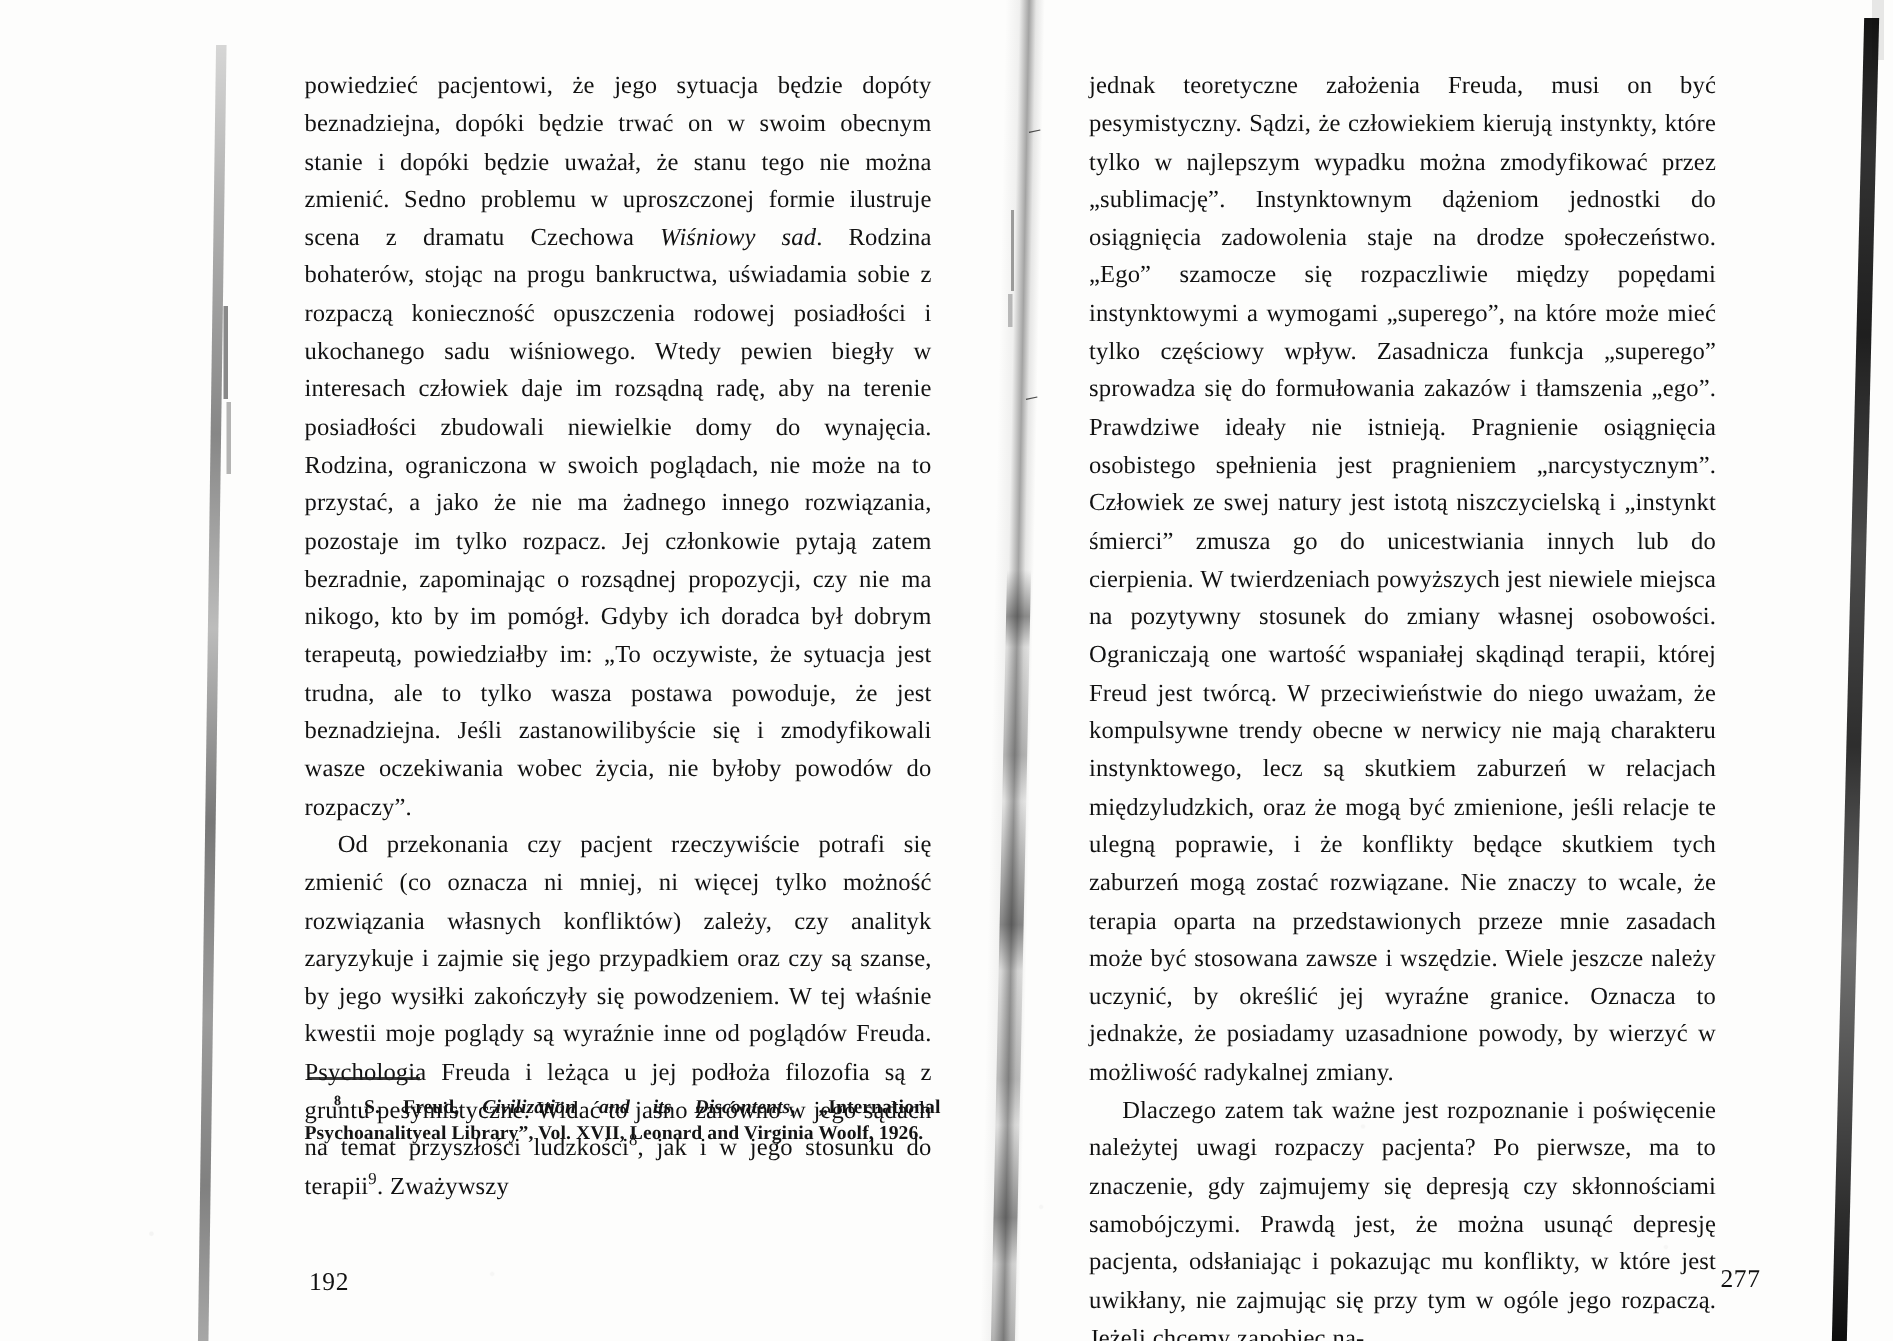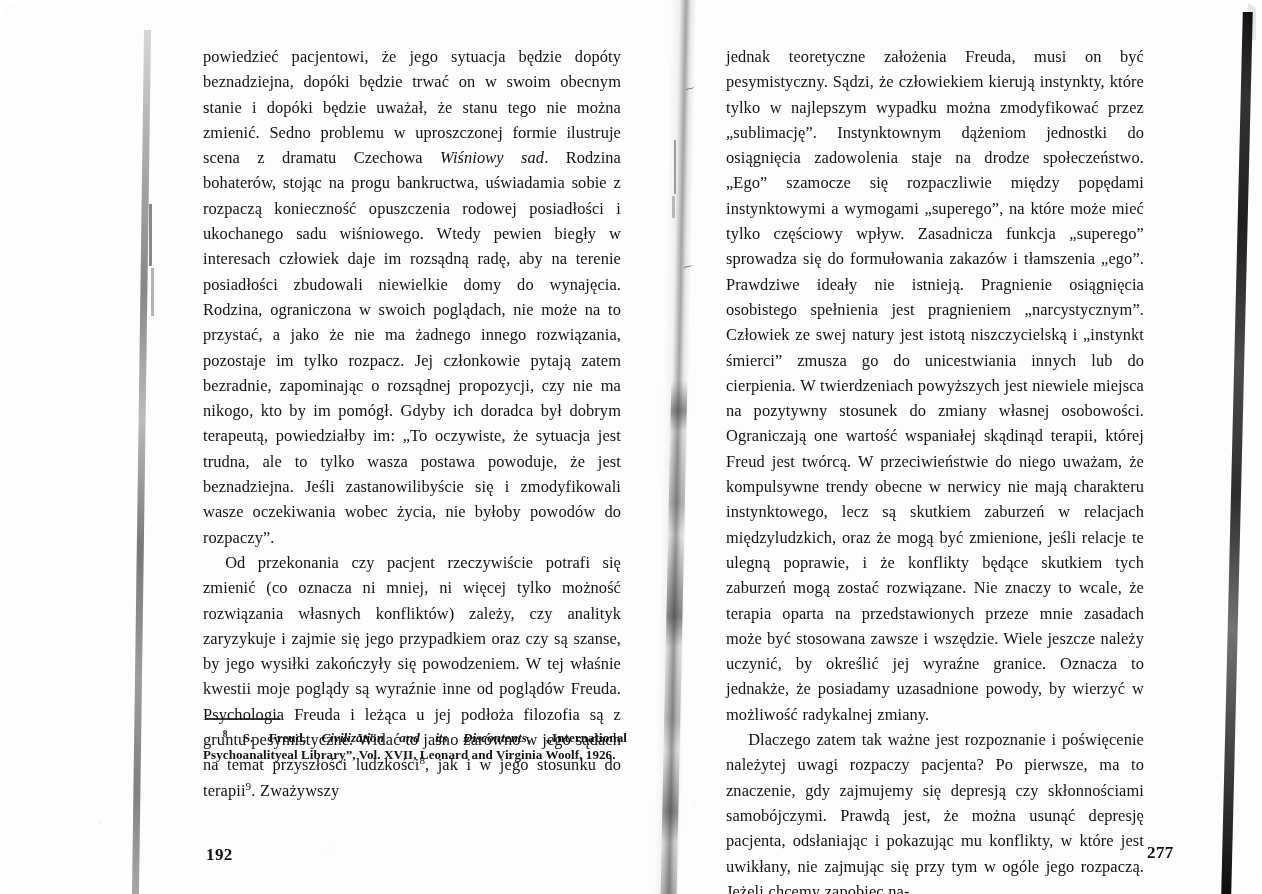--- a/index.html
+++ b/index.html
@@ -9,21 +9,20 @@
   }
   body {
     font-family: "Liberation Serif", "DejaVu Serif", serif;
   }
   #page {
     position: relative;
     width: 1262px;
     height: 894px;
     overflow: hidden;
     background: #fdfdfc;
-    border-radius: 25px;
   }
 
   
   .scan-noise {
     position: absolute;
     inset: 0;
     pointer-events: none;
     opacity: .55;
     background:
       radial-gradient(circle at 8% 92%, rgba(0,0,0,.07) 0 1px, transparent 2px),
@@ -159,21 +158,21 @@
   .fn sup {
     font-size: .72em;
     vertical-align: super;
     line-height: 0;
   }
 
   
   .folio {
     position: absolute;
     font-size: 17px;
-    font-weight: bold;
+    font-weight: normal;
     color: #111;
     letter-spacing: .4px;
   }
   #folio-left  { left: 206px;  top: 845px; }
   #folio-right { left: 1147px; top: 843px; }
 
   
   .margin-mark {
     position: absolute;
     pointer-events: none;

